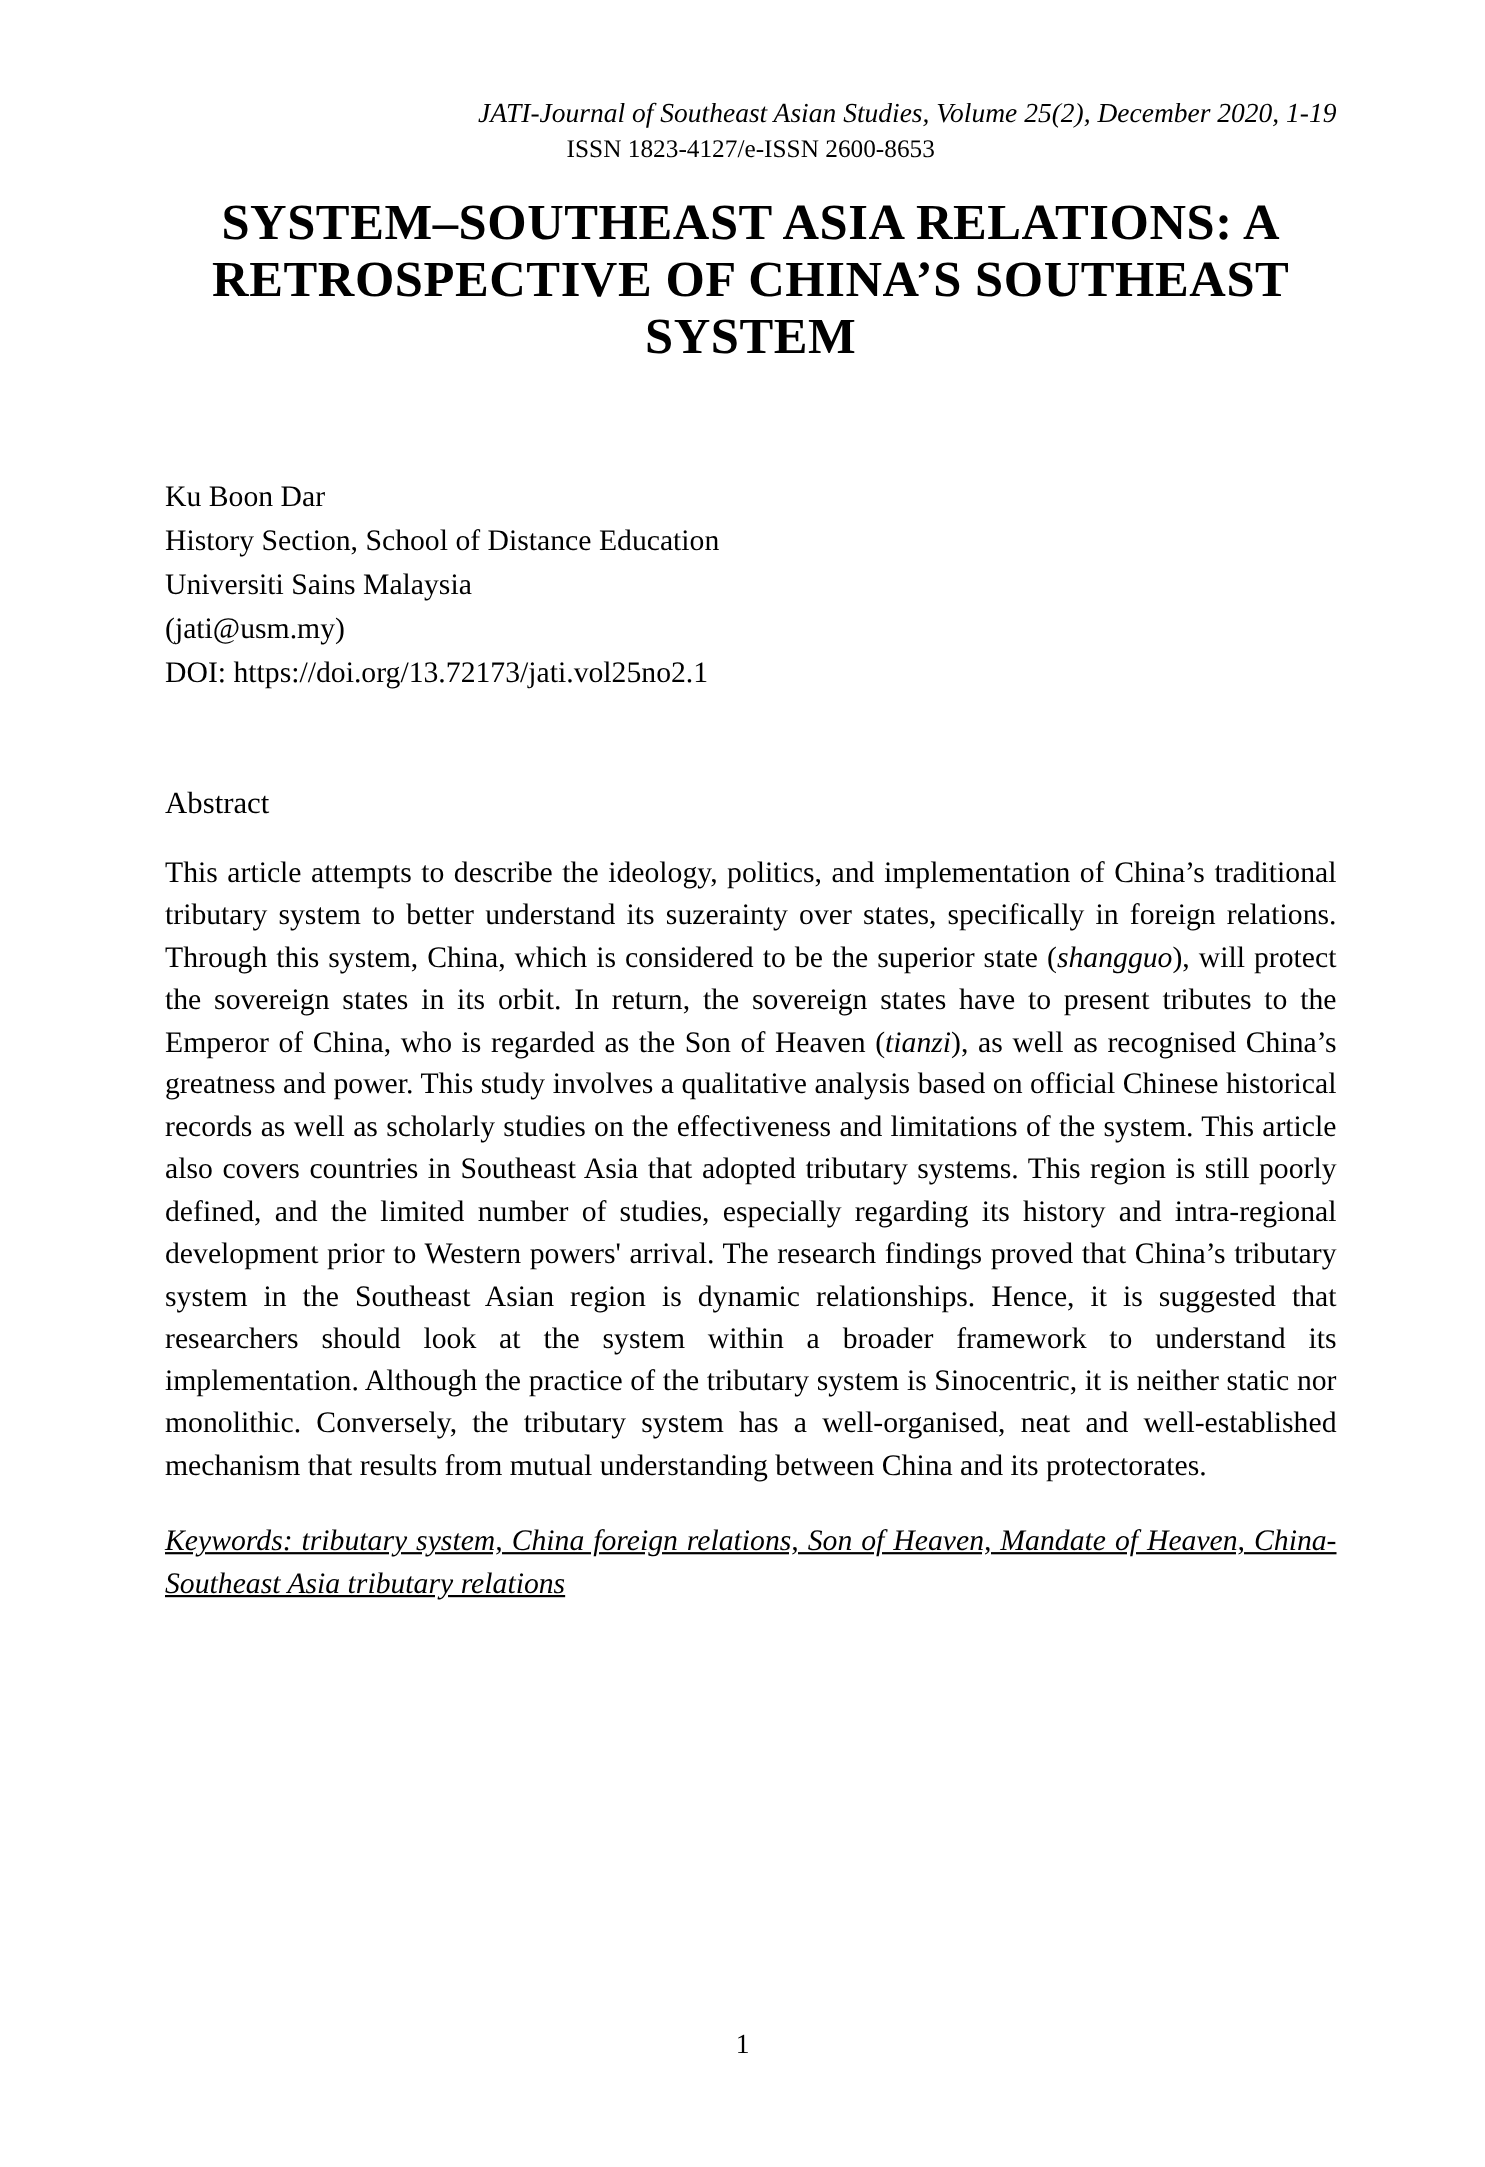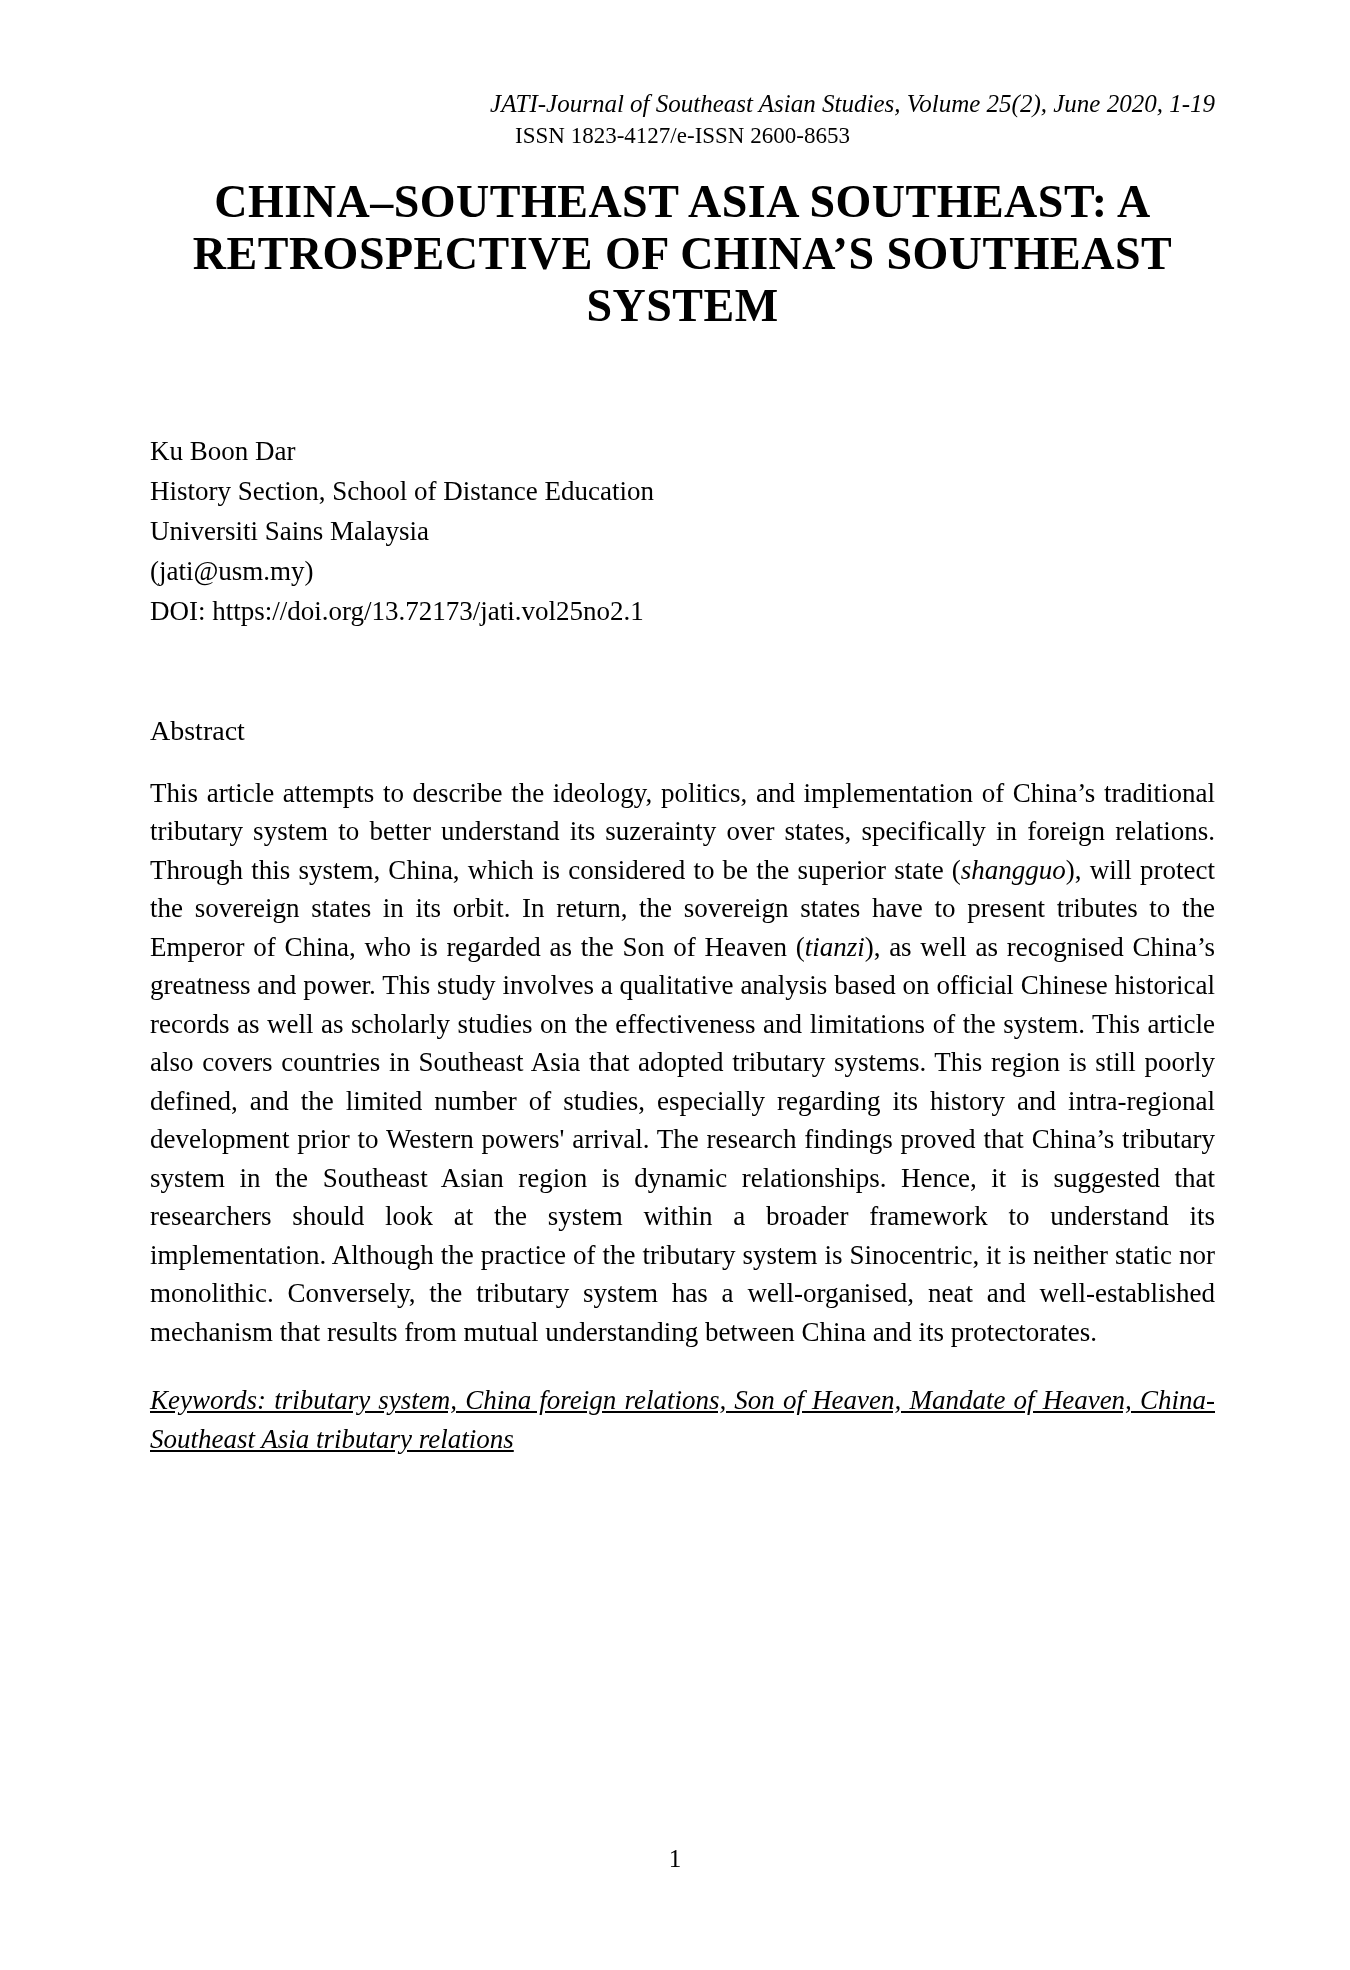--- a/index.html
+++ b/index.html
@@ -73,26 +73,26 @@
     font-size: 25px;
   }
 </style>
 </head>
 <body>
 
 <div class="page">
   <div class="content">
 
     <div class="journal-header">
-      <div class="journal-line">JATI-Journal of Southeast Asian Studies, Volume 25(2), June 2020, 1-19</div>
+      <div class="journal-line">JATI-Journal of Southeast Asian Studies, Volume 25(2), December 2020, 1-19</div>
       <div class="issn-line">ISSN  1823-4127/e-ISSN 2600-8653</div>
     </div>
 
     <div class="article-title">
-      <div>CHINA–SOUTHEAST ASIA SOUTHEAST: A</div>
+      <div>SYSTEM–SOUTHEAST ASIA RELATIONS: A</div>
       <div>RETROSPECTIVE OF CHINA’S SOUTHEAST</div>
       <div>SYSTEM</div>
     </div>
 
     <div class="author-block">
       <div>Ku Boon Dar</div>
       <div>History Section, School of Distance Education</div>
       <div>Universiti Sains Malaysia</div>
       <div>(jati@usm.my)</div>
       <div>DOI: https://doi.org/13.72173/jati.vol25no2.1</div>

